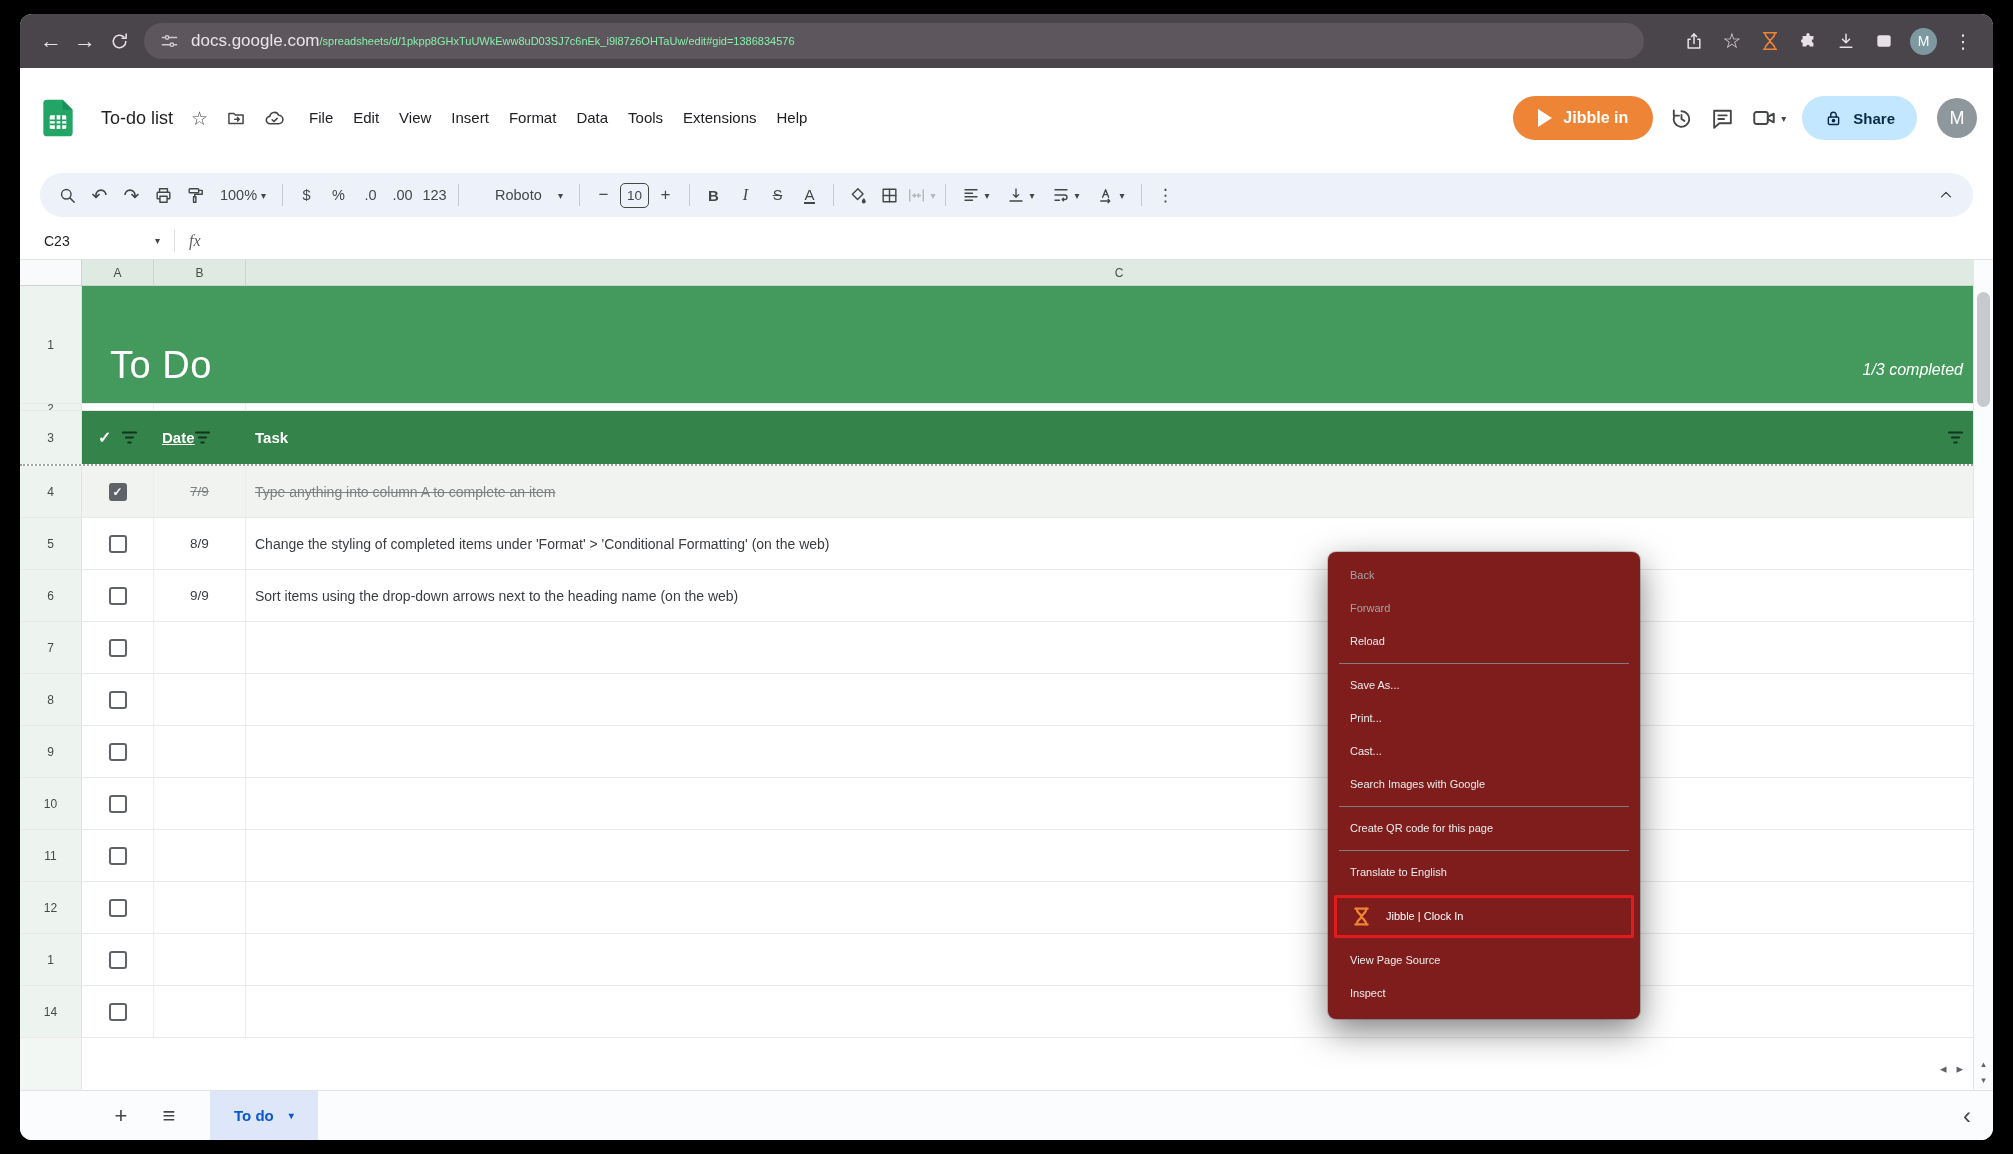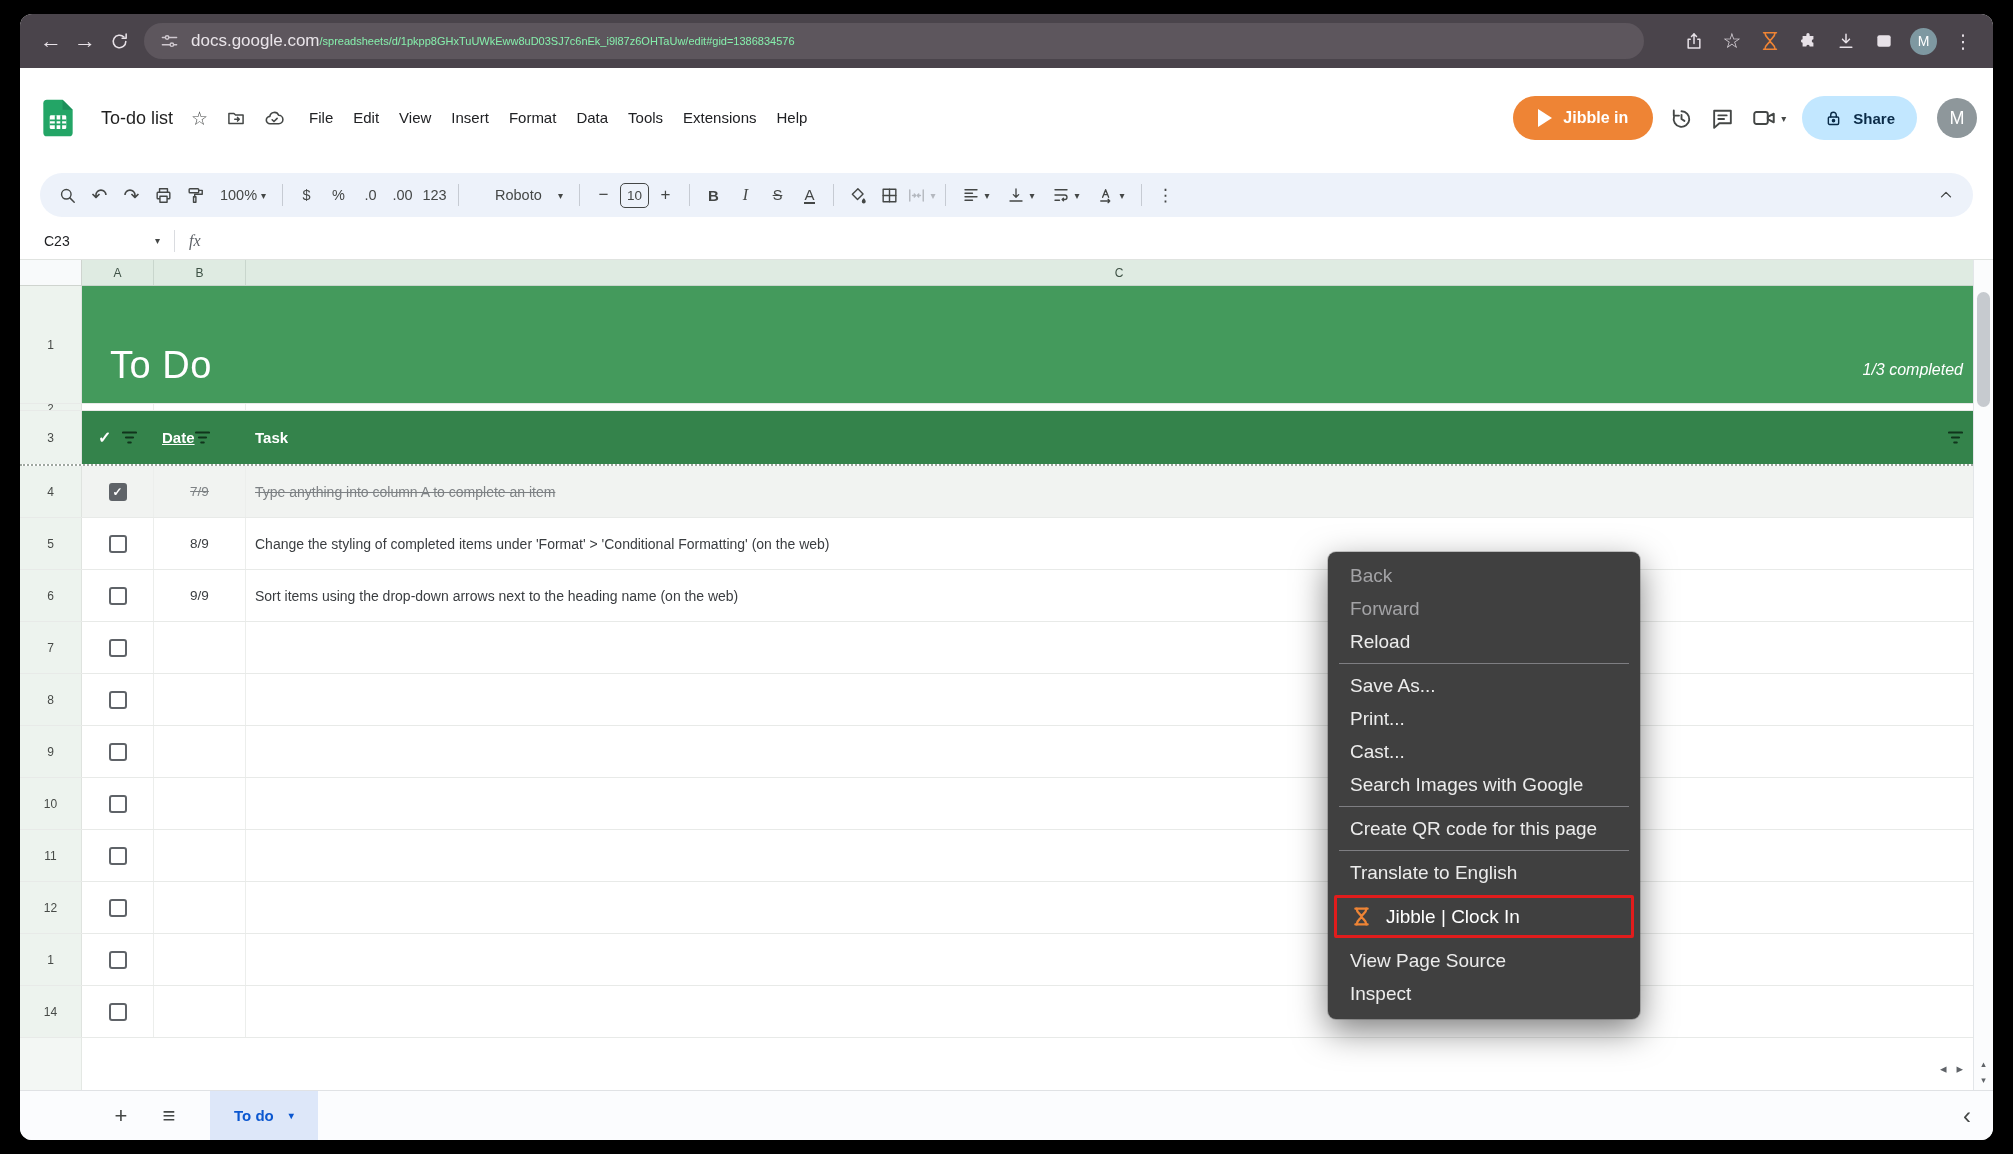--- a/index.html
+++ b/index.html
@@ -89,21 +89,21 @@
   .strip { flex:1; display:flex; }
   .strip .gutc { width:62px; background:#f3f7f4; border-right:1px solid #e4e8e4; }
   .rows-col { display:flex; flex-direction:column; height:100%; }
 
   .vlane { position:absolute; top:0; right:0; bottom:0; width:20px; background:#fbfcfd; border-left:1px solid #e3e6e9; z-index:10; }
   .vthumb { position:absolute; top:32px; left:3px; width:13px; height:115px; background:#c6cacf; border-radius:7px; }
   .varr { position:absolute; left:0; width:100%; height:16px; display:flex; align-items:center; justify-content:center; font-size:9px; color:#5f6368; }
   .harr { position:absolute; right:30px; bottom:14px; display:flex; gap:10px; color:#5f6368; font-size:13px; z-index:11; }
 
   
-  .ctx { position:absolute; left:1308px; top:292px; width:312px; background:#404040; border-radius:8px; padding:7px 0 9px; box-shadow:0 12px 34px rgba(0,0,0,.5), 0 0 0 1px rgba(0,0,0,.18); z-index:60; font-size:19px; color:#ececec; }
+  .ctx { position:absolute; left:1308px; top:292px; width:312px; background:#7f1d1d; border-radius:8px; padding:7px 0 9px; box-shadow:0 12px 34px rgba(0,0,0,.5), 0 0 0 1px rgba(0,0,0,.18); z-index:60; font-size:11px; color:#ececec; }
   .cm-item { padding:5px 22px; line-height:23px; white-space:nowrap; }
   .cm-item.dis { color:#a3a3a6; }
   .cm-div { height:1px; background:#7e7e82; margin:5px 11px; }
   .cm-item.hl { margin:6px 6px; border:3px solid #e11c1c; border-radius:2px; padding:7px 14px; display:flex; align-items:center; gap:14px; color:#fff; }
   .cm-ic { display:flex; flex:none; }
 
   
   .gs-bottom { height:50px; background:#fbfcfe; border-top:1px solid #e0e2e5; display:flex; align-items:center; padding-left:82px; gap:10px; position:relative; }
   .bb-btn { font-size:22px; color:#444746; width:38px; text-align:center; }
   .tab { height:100%; background:#dde7f9; display:flex; align-items:center; gap:11px; padding:0 24px; color:#0b57d0; font-weight:bold; font-size:15px; margin-left:12px; }

